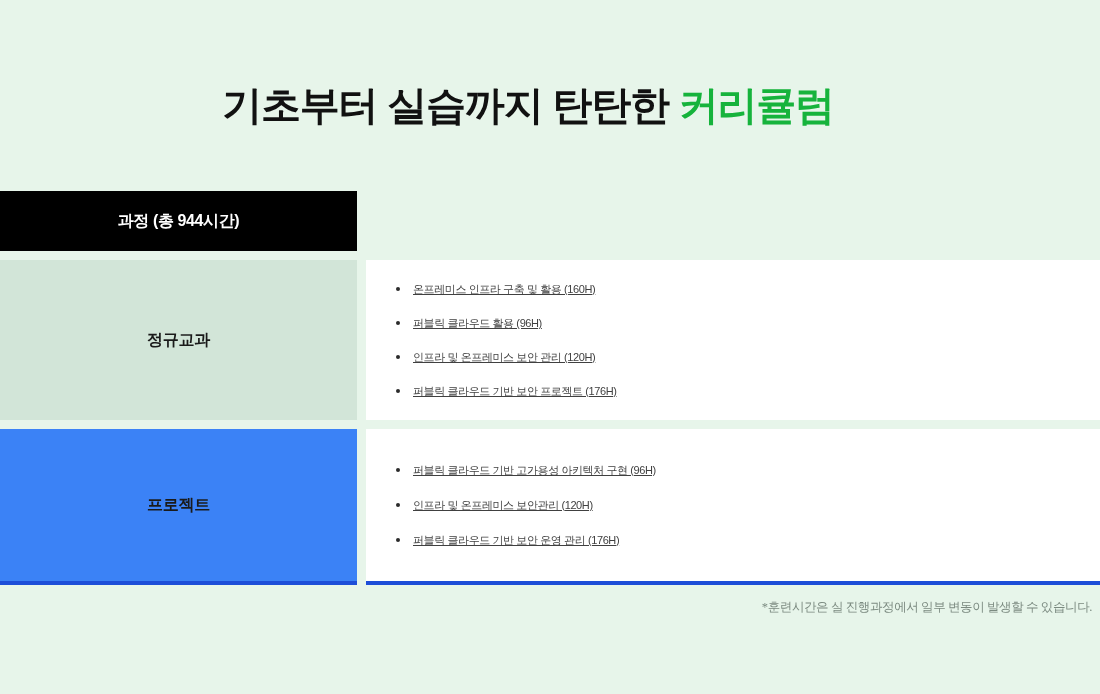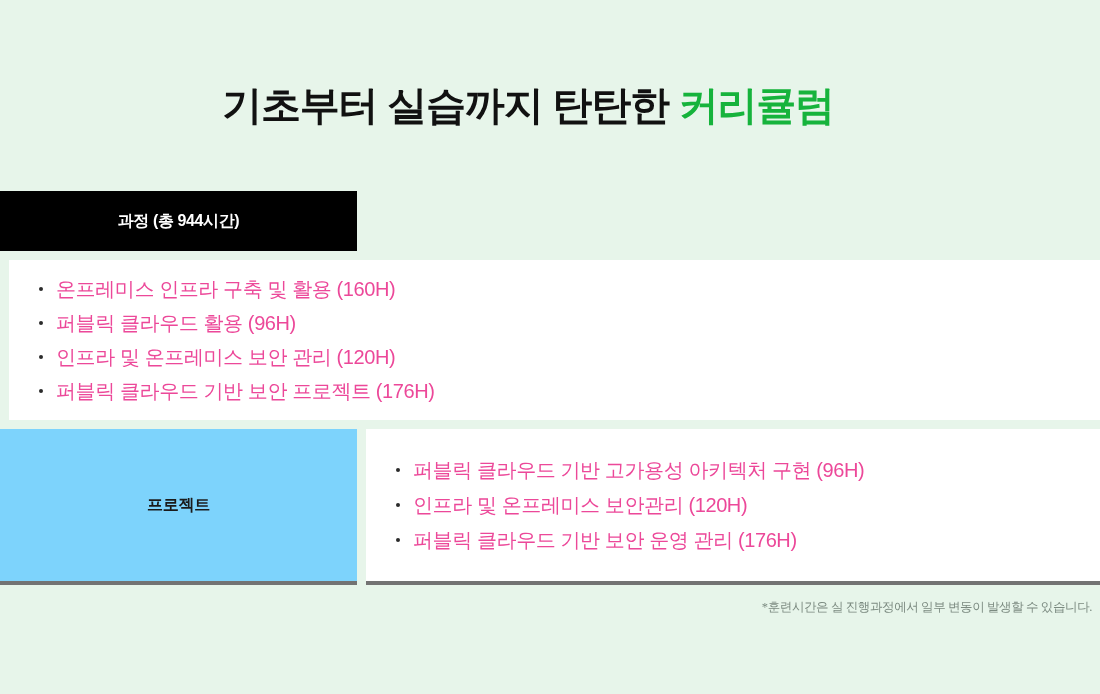--- a/index.html
+++ b/index.html
@@ -101,25 +101,25 @@
     display: flex;
     flex-direction: column;
     justify-content: center;
     padding-left: 30px;
     box-sizing: border-box;
   }
   .row-regular .col-left {
     background: #d2e5d8;
   }
   .row-project .col-left {
-    background: #7dd3fc;
+    background: #3b82f6;
   }
   .row-project .col-left,
   .row-project .col-right {
-    border-bottom: 4px solid #737373;
+    border-bottom: 4px solid #1d4ed8;
   }
   .row-project .col-left {
     height: 156px;
   }
   .row-project .col-right {
     height: 156px;
   }
 
   .row-label {
     font-size: 16px;
@@ -129,25 +129,26 @@
   }
 
   .bullet-list {
     list-style: none;
     margin: 0;
     padding: 0;
   }
   .bullet-item {
     position: relative;
     padding-left: 17px;
-    font-size: 20px;
+    font-size: 11px;
     line-height: 34px;
-    color: #ec4899;
+    color: #404040;
     letter-spacing: -0.4px;
     white-space: nowrap;
+    text-decoration: underline;
   }
   .bullet-item::before {
     content: "";
     position: absolute;
     left: 0;
     top: 15px;
     width: 4px;
     height: 4px;
     border-radius: 50%;
     background: #2b2b2b;
@@ -183,20 +184,23 @@
   <div class="table-row header-row">
     <div class="col-left">
       <span class="header-cell-text">과정 (총 944시간)</span>
     </div>
     <div class="col-gap"></div>
   </div>
 
   <div class="row-spacer"></div>
 
   <div class="table-row body-row row-regular">
+    <div class="col-left">
+      <span class="row-label">정규교과</span>
+    </div>
     <div class="col-gap"></div>
     <div class="col-right">
       <ul class="bullet-list">
         <li class="bullet-item">온프레미스 인프라 구축 및 활용 (160H)</li>
         <li class="bullet-item">퍼블릭 클라우드 활용 (96H)</li>
         <li class="bullet-item">인프라 및 온프레미스 보안 관리 (120H)</li>
         <li class="bullet-item">퍼블릭 클라우드 기반 보안 프로젝트 (176H)</li>
       </ul>
     </div>
   </div>

